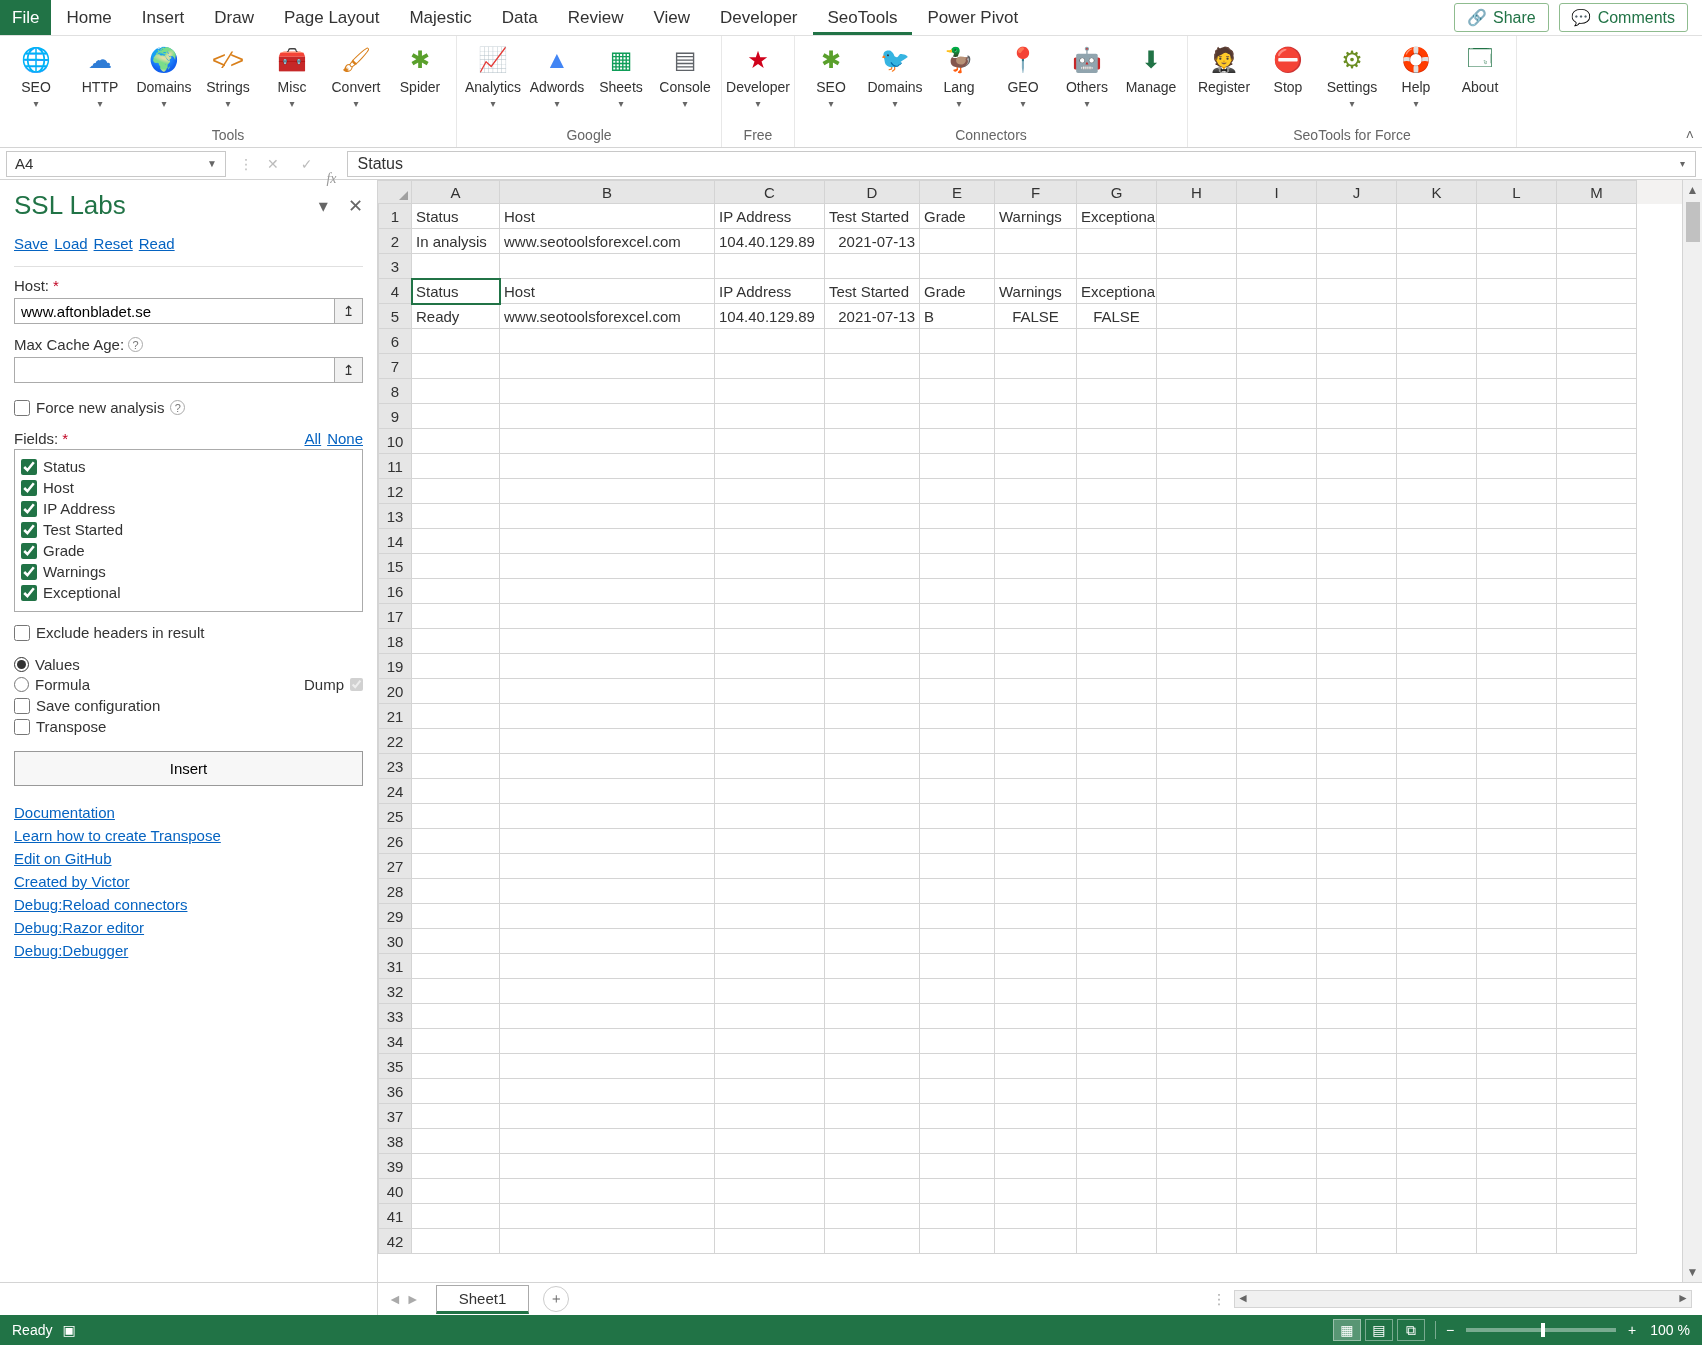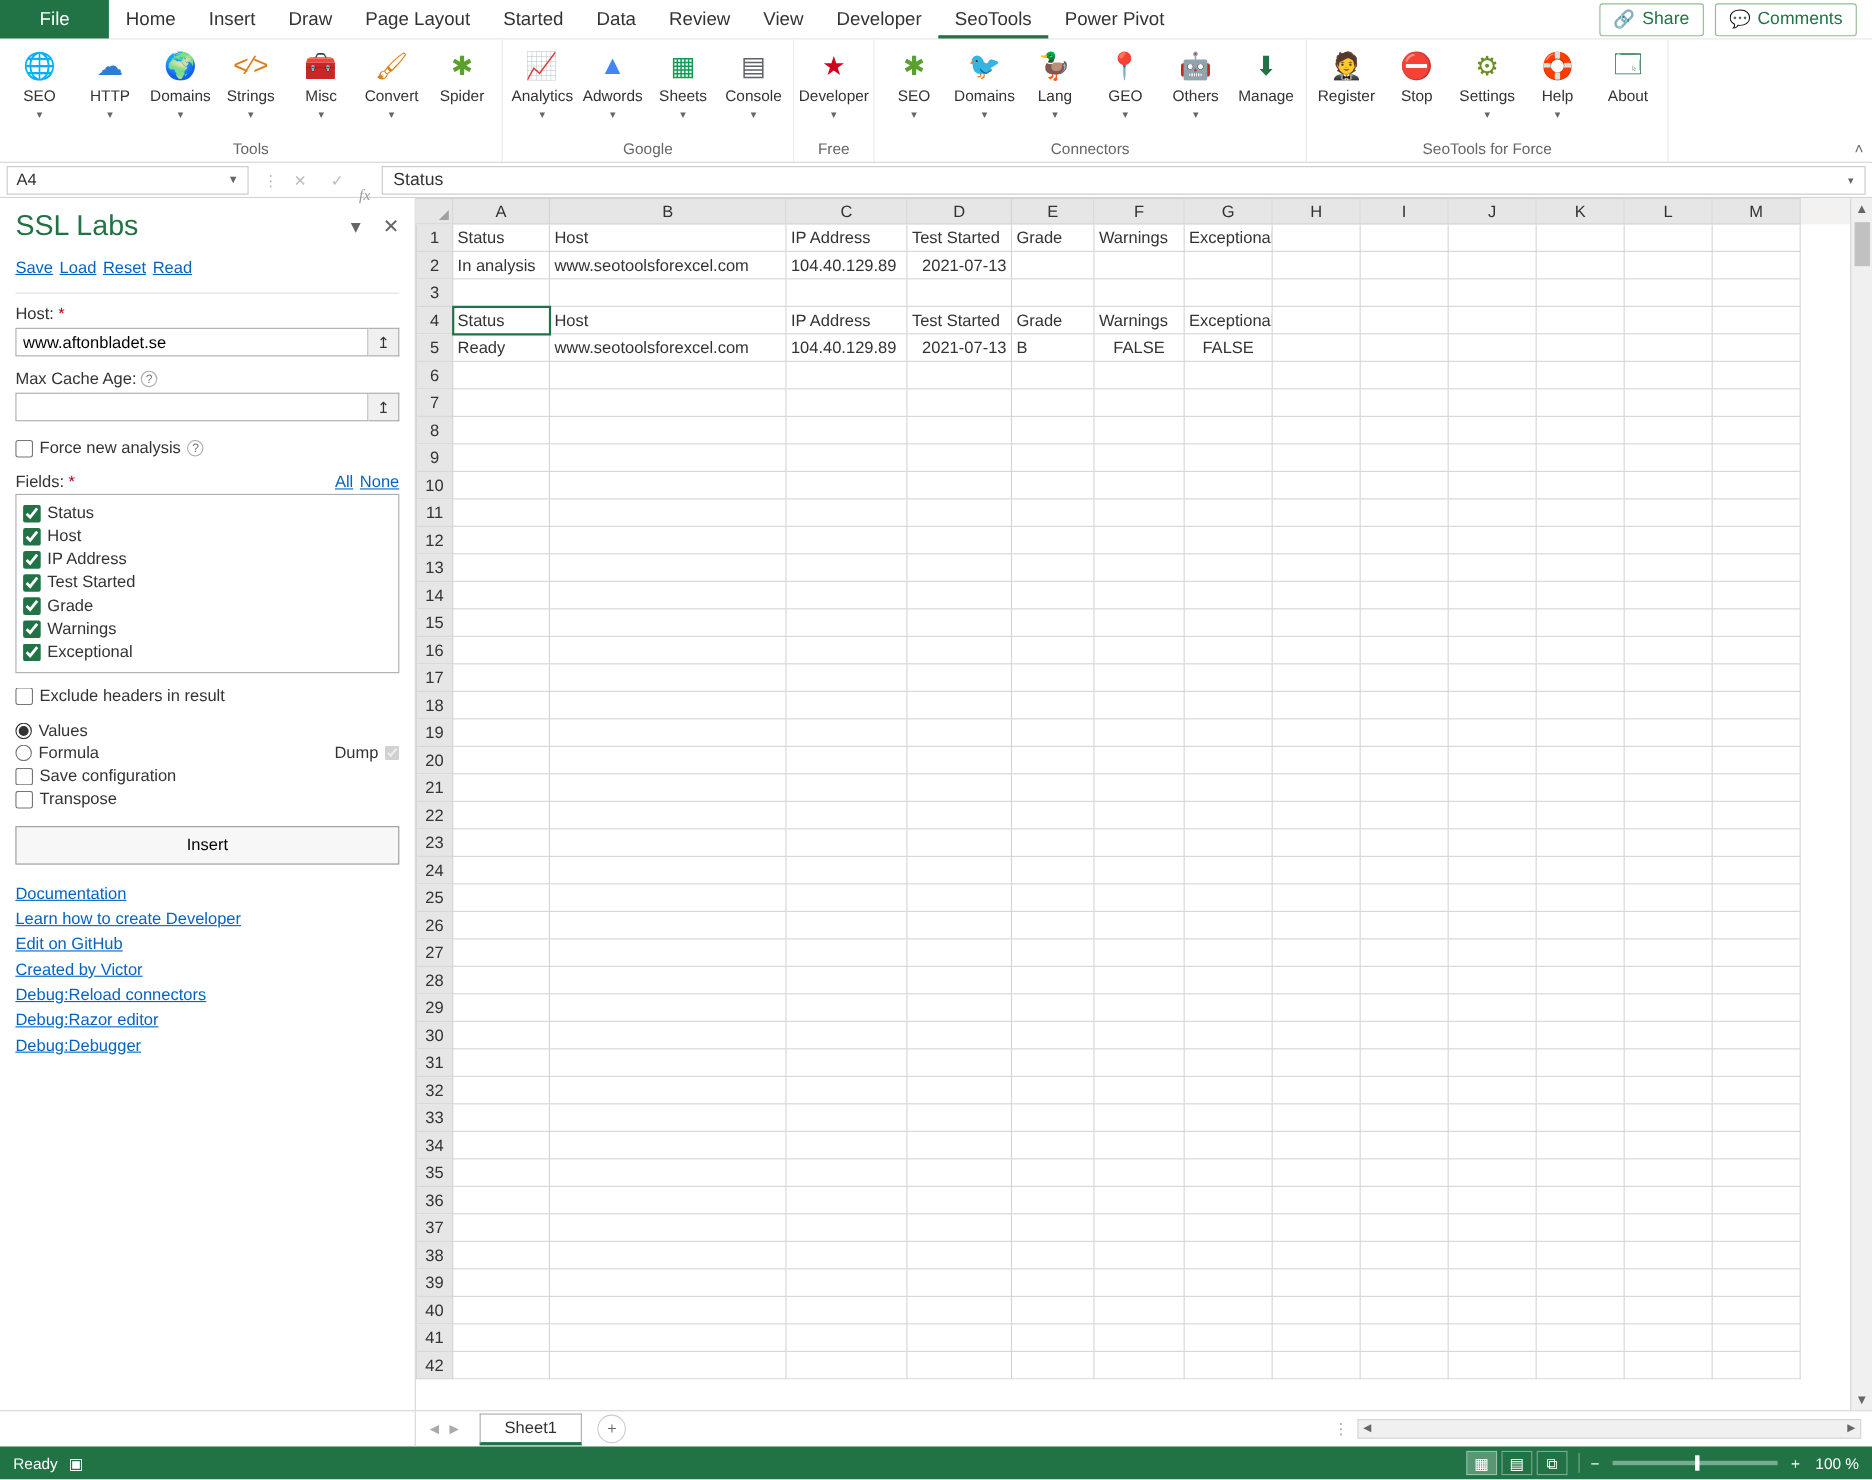--- a/index.html
+++ b/index.html
@@ -1,19 +1,19 @@
 <!DOCTYPE html>
 <html><head>
 <meta charset="utf-8">
 <style>
   * { box-sizing: border-box; margin: 0; padding: 0; }
   html, body { width: 1702px; height: 1345px; font-family: 'Segoe UI', Arial, sans-serif; font-size: 14px; overflow: hidden; background: #fff; color: #333; }
   
   .ribbon-tabs { display:flex; align-items:center; height:36px; border-bottom:1px solid #e0e0e0; background:#fff; }
-  .ribbon-tabs .file { background:#217346; color:#fff; padding:0 36px; height:100%; display:flex; align-items:center; font-size:17px; cursor:pointer; }
+  .ribbon-tabs .file { background:#217346; color:#fff; padding:0 12px; height:100%; display:flex; align-items:center; font-size:17px; cursor:pointer; }
   .ribbon-tabs .tab { padding:0 15px; height:100%; display:flex; align-items:center; cursor:pointer; font-size:17px; color:#333; }
   .ribbon-tabs .tab.active { border-bottom:3px solid #217346; font-weight:400; padding-top:3px; }
   .ribbon-right { margin-left:auto; display:flex; gap:10px; align-items:center; padding-right:14px; }
   .rbtn { border:1px solid #8fbc8f; color:#217346; padding:4px 12px; border-radius:3px; display:flex; align-items:center; gap:6px; font-size:16px; cursor:pointer; }
   
   .ribbon-body { position:relative; display:flex; height:112px; border-bottom:1px solid #d4d4d4; background:#fff; }
   .rgroup { display:flex; flex-direction:column; border-right:1px solid #e8e8e8; padding:2px 6px 0; }
   .rgroup .icons { display:flex; flex:1; align-items:flex-start; gap:4px; padding-top:4px; }
   .rgroup .glabel { text-align:center; font-size:14px; color:#666; padding:2px 0 4px; }
   .ricon { width:60px; display:flex; flex-direction:column; align-items:center; gap:3px; cursor:pointer; font-size:14px; color:#333; padding:2px;}
@@ -98,21 +98,21 @@
 </head>
 <body>
 
 <div class="ribbon-tabs">
   <div class="file">File</div>
   <div id="tabs-holder" style="display: flex; height: 100%;">
       <div class="tab">Home</div>
       <div class="tab">Insert</div>
       <div class="tab">Draw</div>
       <div class="tab">Page Layout</div>
-      <div class="tab">Started</div>
+      <div class="tab">Majestic</div>
       <div class="tab">Data</div>
       <div class="tab">Review</div>
       <div class="tab">View</div>
       <div class="tab">Developer</div>
       <div class="tab active">SeoTools</div>
       <div class="tab">Power Pivot</div>
     </div>
   <div class="ribbon-right">
     <div class="rbtn">
         <span>🔗</span>
@@ -391,21 +391,21 @@
       <div class="chk-row">
           <input type="checkbox" style="">
           <span>Transpose</span>
         </div>
     </div>
 
     <button class="insert-btn">Insert</button>
 
     <div class="bottom-links" id="bottom-links">
         <a>Documentation</a>
-        <a>Learn how to create Developer</a>
+        <a>Learn how to create Transpose</a>
         <a>Edit on GitHub</a>
         <a>Created by Victor</a>
         <a>Debug:Reload connectors</a>
         <a>Debug:Razor editor</a>
         <a>Debug:Debugger</a>
       </div>
   </div>
 
   <div class="grid-wrap">
     <div class="col-headers" id="col-headers">

